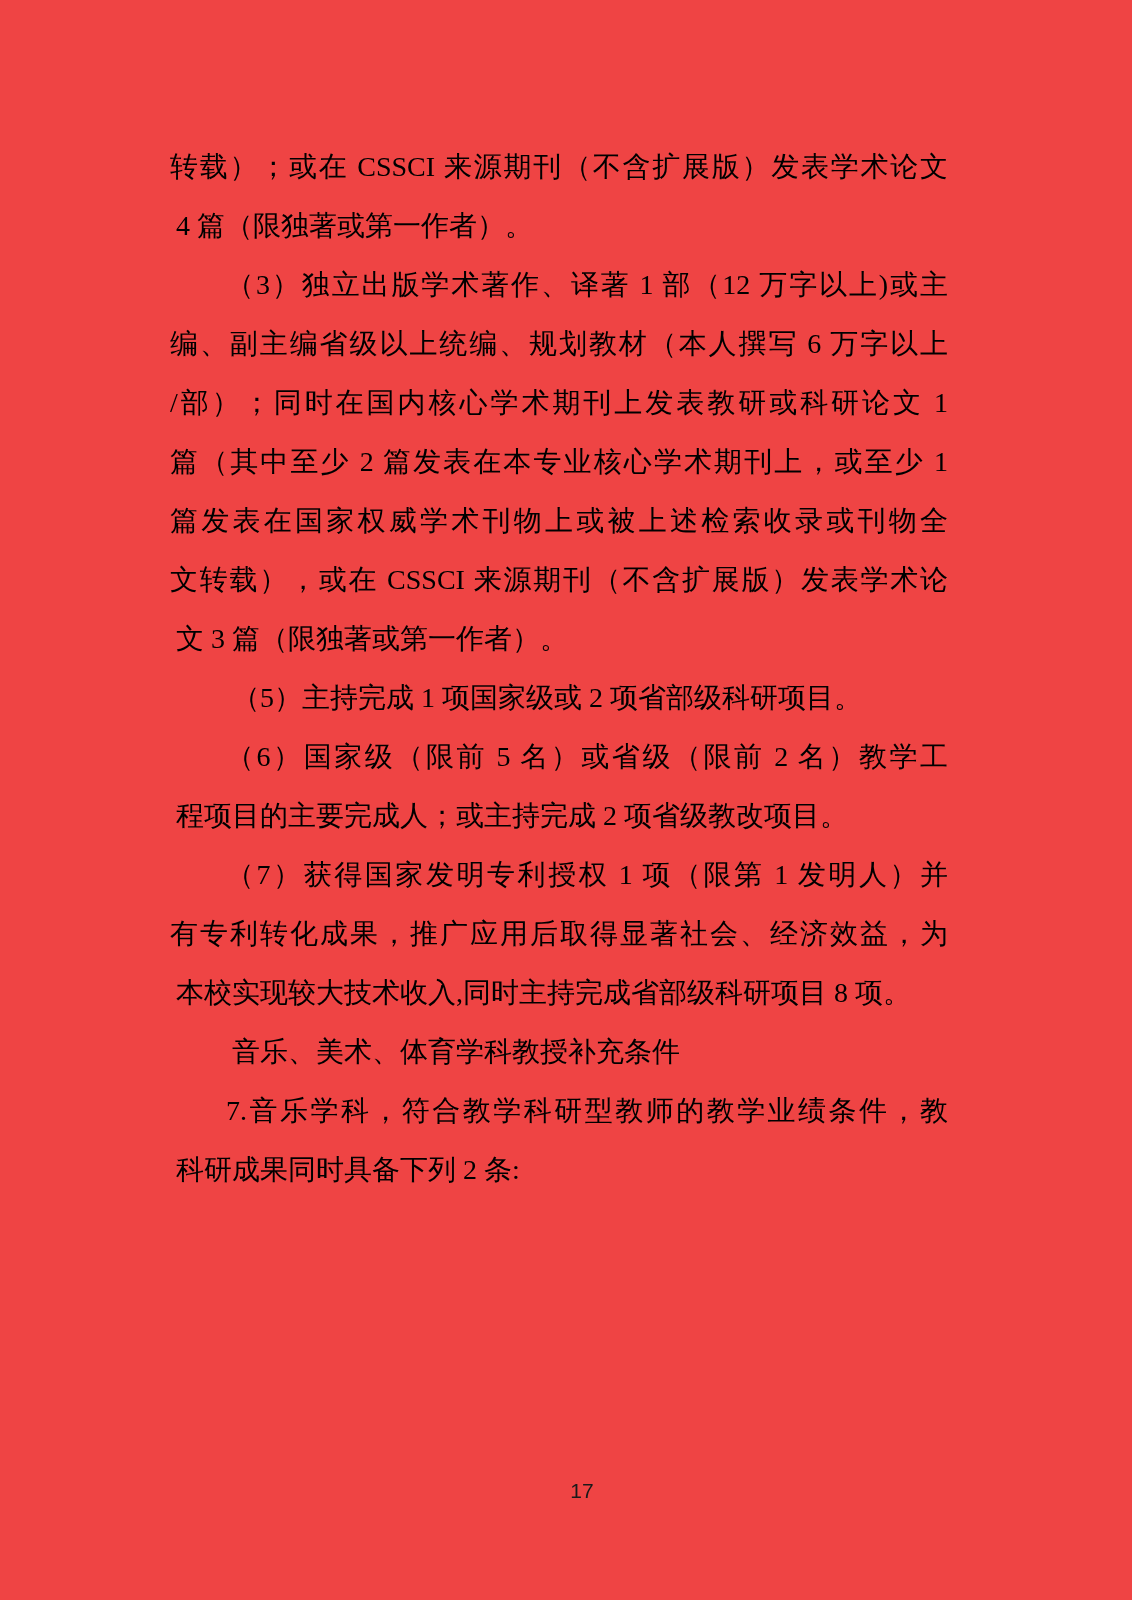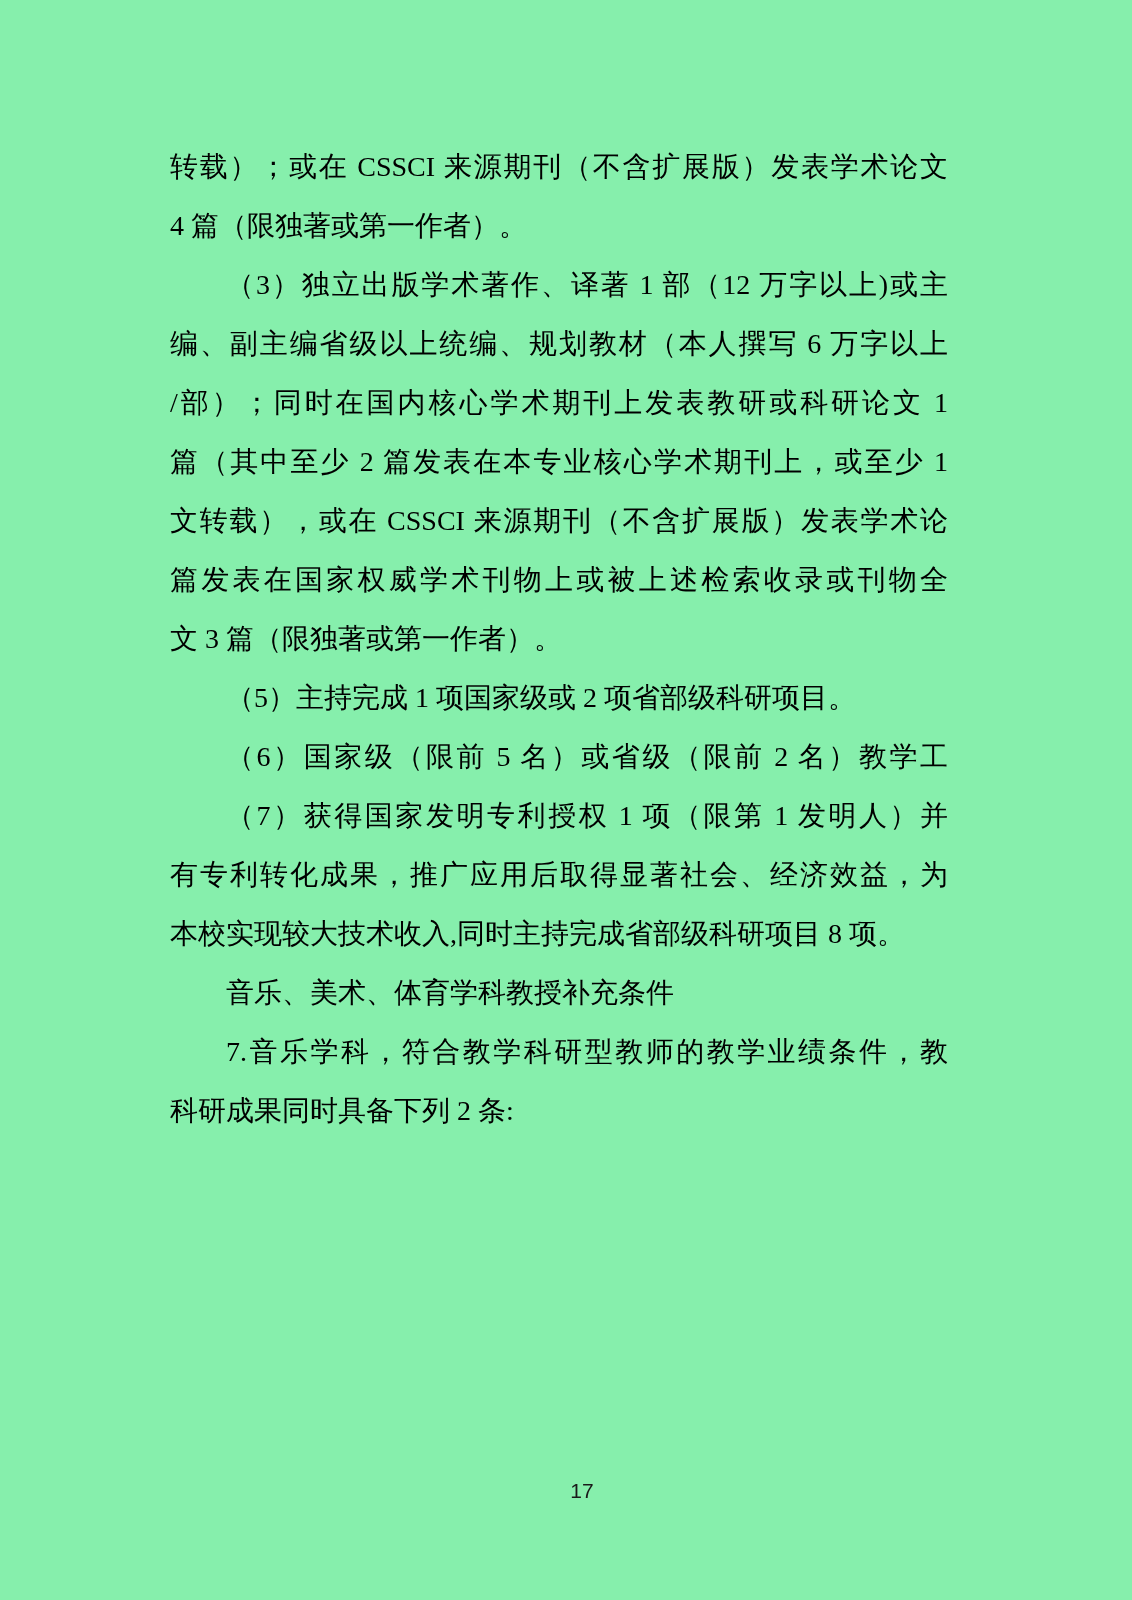--- a/index.html
+++ b/index.html
@@ -4,21 +4,21 @@
 <style>
   html, body {
     margin: 0;
     padding: 0;
     background: #ffffff;
   }
   .page {
     position: relative;
     width: 1132px;
     height: 1600px;
-    background: #86efac;
+    background: #ef4444;
     overflow: hidden;
   }
   .doc-body {
     position: absolute;
     left: 170px;
     top: 137px;
     width: 778px;
     color: #000000;
     font-family: "Liberation Serif", "DejaVu Serif", serif;
     font-size: 28px;
@@ -30,20 +30,21 @@
   }
   .line {
     height: 59px;
     overflow: hidden;
     text-align: justify;
     text-align-last: justify;
     text-justify: inter-character;
   }
   .line.last {
     text-align-last: left;
+    margin-left: 6px;
   }
   .line.indent {
     text-indent: 2em;
   }
   .page-number {
     position: absolute;
     left: 16px;
     top: 1476px;
     width: 1132px;
     text-align: center;
@@ -60,29 +61,30 @@
   <div class="doc-body" id="doc-body">
       <div class="paragraph">
         <div class="line">转载）；或在 CSSCI 来源期刊（不含扩展版）发表学术论文</div>
         <div class="line last">4 篇（限独著或第一作者）。</div>
       </div>
       <div class="paragraph">
         <div class="line indent">（3）独立出版学术著作、译著 1 部（12 万字以上)或主</div>
         <div class="line">编、副主编省级以上统编、规划教材（本人撰写 6 万字以上</div>
         <div class="line">/部）；同时在国内核心学术期刊上发表教研或科研论文 1</div>
         <div class="line">篇（其中至少 2 篇发表在本专业核心学术期刊上，或至少 1</div>
+        <div class="line">篇发表在国家权威学术刊物上或被上述检索收录或刊物全</div>
         <div class="line">文转载），或在 CSSCI 来源期刊（不含扩展版）发表学术论</div>
-        <div class="line">篇发表在国家权威学术刊物上或被上述检索收录或刊物全</div>
         <div class="line last">文 3 篇（限独著或第一作者）。</div>
       </div>
       <div class="paragraph">
         <div class="line last indent">（5）主持完成 1 项国家级或 2 项省部级科研项目。</div>
       </div>
       <div class="paragraph">
         <div class="line indent">（6）国家级（限前 5 名）或省级（限前 2 名）教学工</div>
+        <div class="line last">程项目的主要完成人；或主持完成 2 项省级教改项目。</div>
       </div>
       <div class="paragraph">
         <div class="line indent">（7）获得国家发明专利授权 1 项（限第 1 发明人）并</div>
         <div class="line">有专利转化成果，推广应用后取得显著社会、经济效益，为</div>
         <div class="line last">本校实现较大技术收入,同时主持完成省部级科研项目 8 项。</div>
       </div>
       <div class="paragraph">
         <div class="line last indent">音乐、美术、体育学科教授补充条件</div>
       </div>
       <div class="paragraph">

